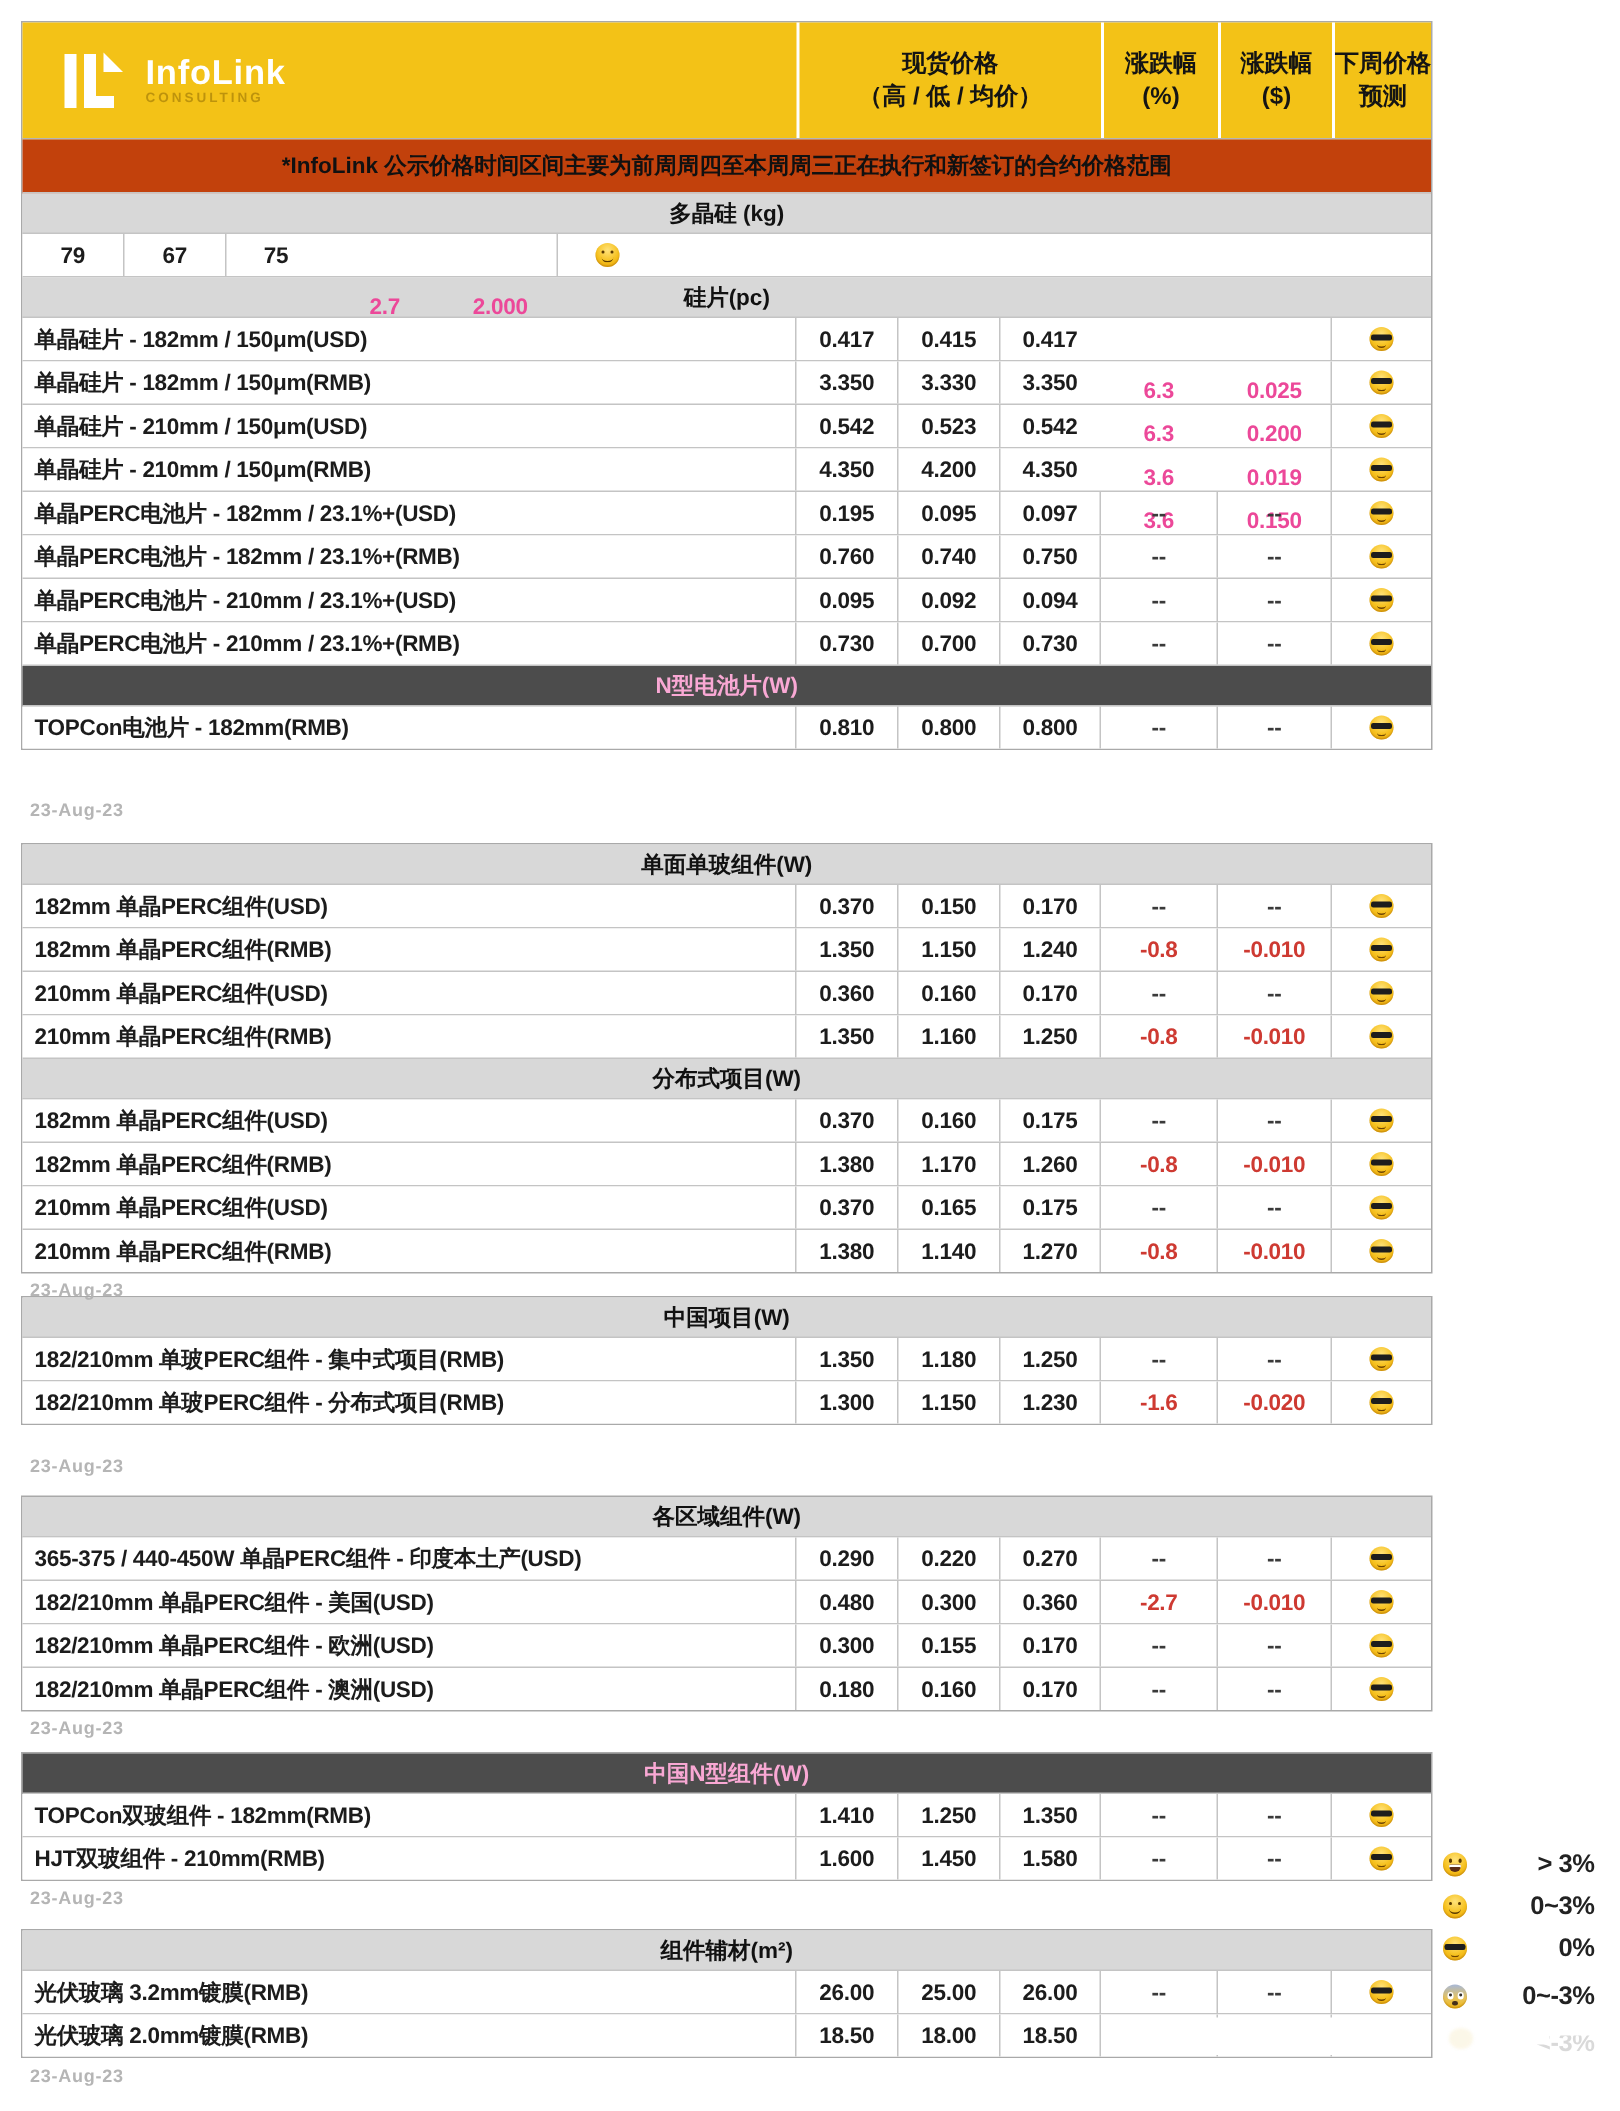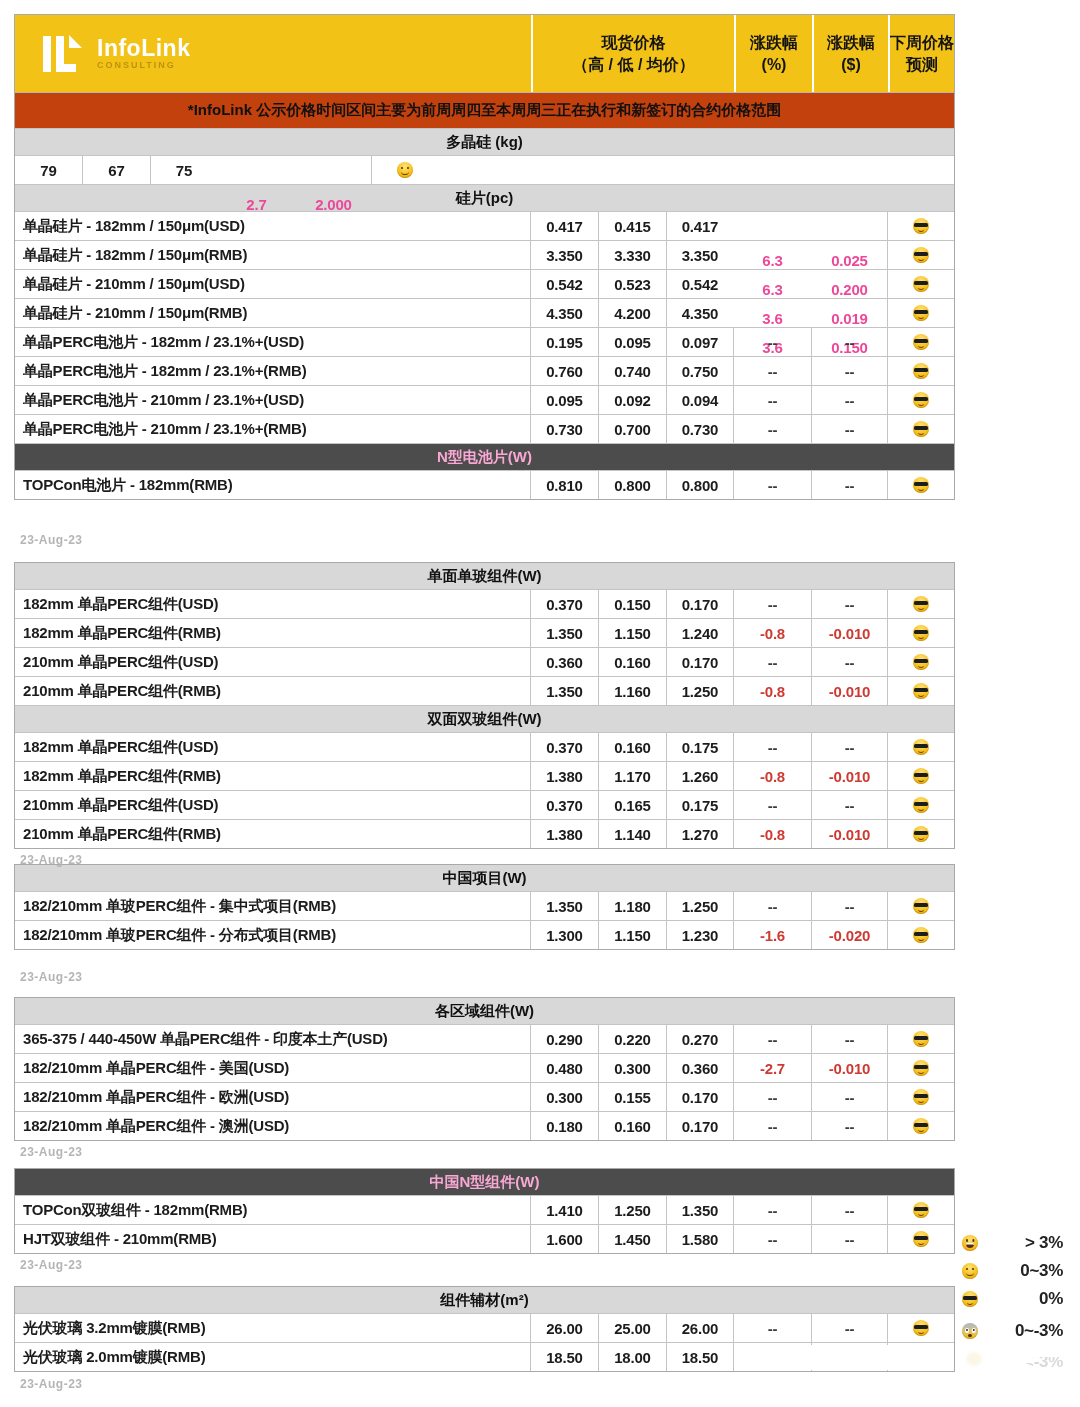--- a/index.html
+++ b/index.html
@@ -275,21 +275,21 @@
           <div class="cell c-name">210mm 单晶PERC组件(RMB)</div>
           <div class="cell c-h">1.350</div>
           <div class="cell c-l">1.160</div>
           <div class="cell c-a">1.250</div>
           <div class="cell c-p neg">-0.8</div>
           <div class="cell c-u neg">-0.010</div>
           <div class="cell c-f">
             <span class="emo emo-cool"></span>
           </div>
         </div>
-        <div class="sec-header">双面双玻组件(W)</div>
+        <div class="sec-header">分布式项目(W)</div>
         <div class="row">
           <div class="cell c-name">182mm 单晶PERC组件(USD)</div>
           <div class="cell c-h">0.370</div>
           <div class="cell c-l">0.160</div>
           <div class="cell c-a">0.175</div>
           <div class="cell c-p flat">--</div>
           <div class="cell c-u flat">--</div>
           <div class="cell c-f">
             <span class="emo emo-cool"></span>
           </div>

